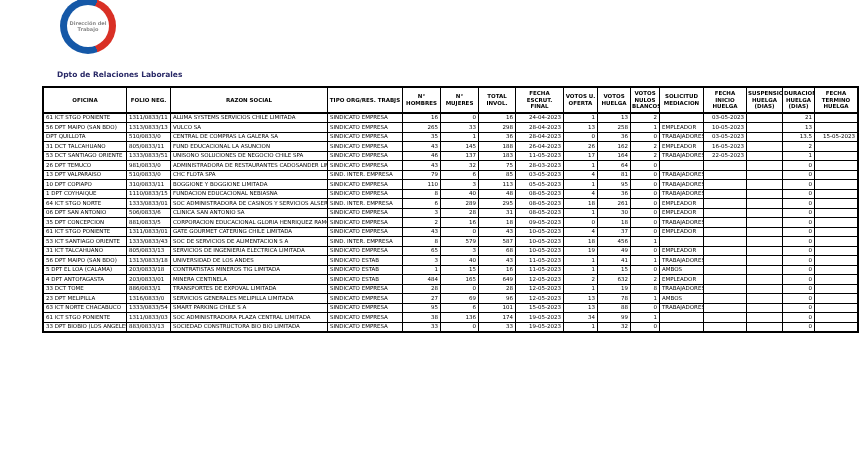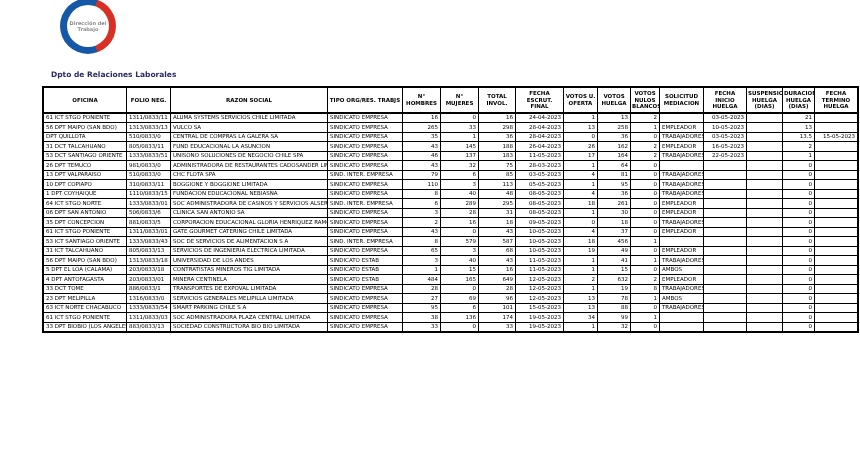--- a/index.html
+++ b/index.html
@@ -8,21 +8,21 @@
 
   
   .logo-wrap{position:absolute;left:60px;top:-2px;width:56px;height:56px;}
   .logo-ring{width:56px;height:56px;border-radius:50%;
     background:conic-gradient(from 20deg,#d93025 0deg 140deg,#1558a7 140deg 360deg);
     display:flex;align-items:center;justify-content:center;}
   .logo-inner{width:42px;height:42px;border-radius:50%;background:#fff;
     display:flex;flex-direction:column;align-items:center;justify-content:center;
     text-align:center;}
   .logo-inner span{font-size:5px;line-height:6px;color:#8a8a8a;font-weight:bold;}
-  .dept-label{position:absolute;left:51px;top:70px;font-size:7.5px;font-weight:bold;
+  .dept-label{position:absolute;left:57px;top:70px;font-size:7.5px;font-weight:bold;
     color:#282866;letter-spacing:0px;}
 
   
   .tbl{position:absolute;left:42px;top:86px;border-collapse:collapse;
     table-layout:fixed;width:766px;background:#fff;}
   .tbl th{border:1px solid #000;border-top:2px solid #000;border-bottom:2px solid #000;
     font-size:5.5px;line-height:6.5px;font-weight:bold;text-align:center;
     padding:2px 1px;vertical-align:middle;overflow:hidden;}
   .tbl td{border:1px solid #000;font-size:5.5px;line-height:7px;height:8.5px;
     padding:0 2px;white-space:nowrap;overflow:hidden;vertical-align:middle;}

